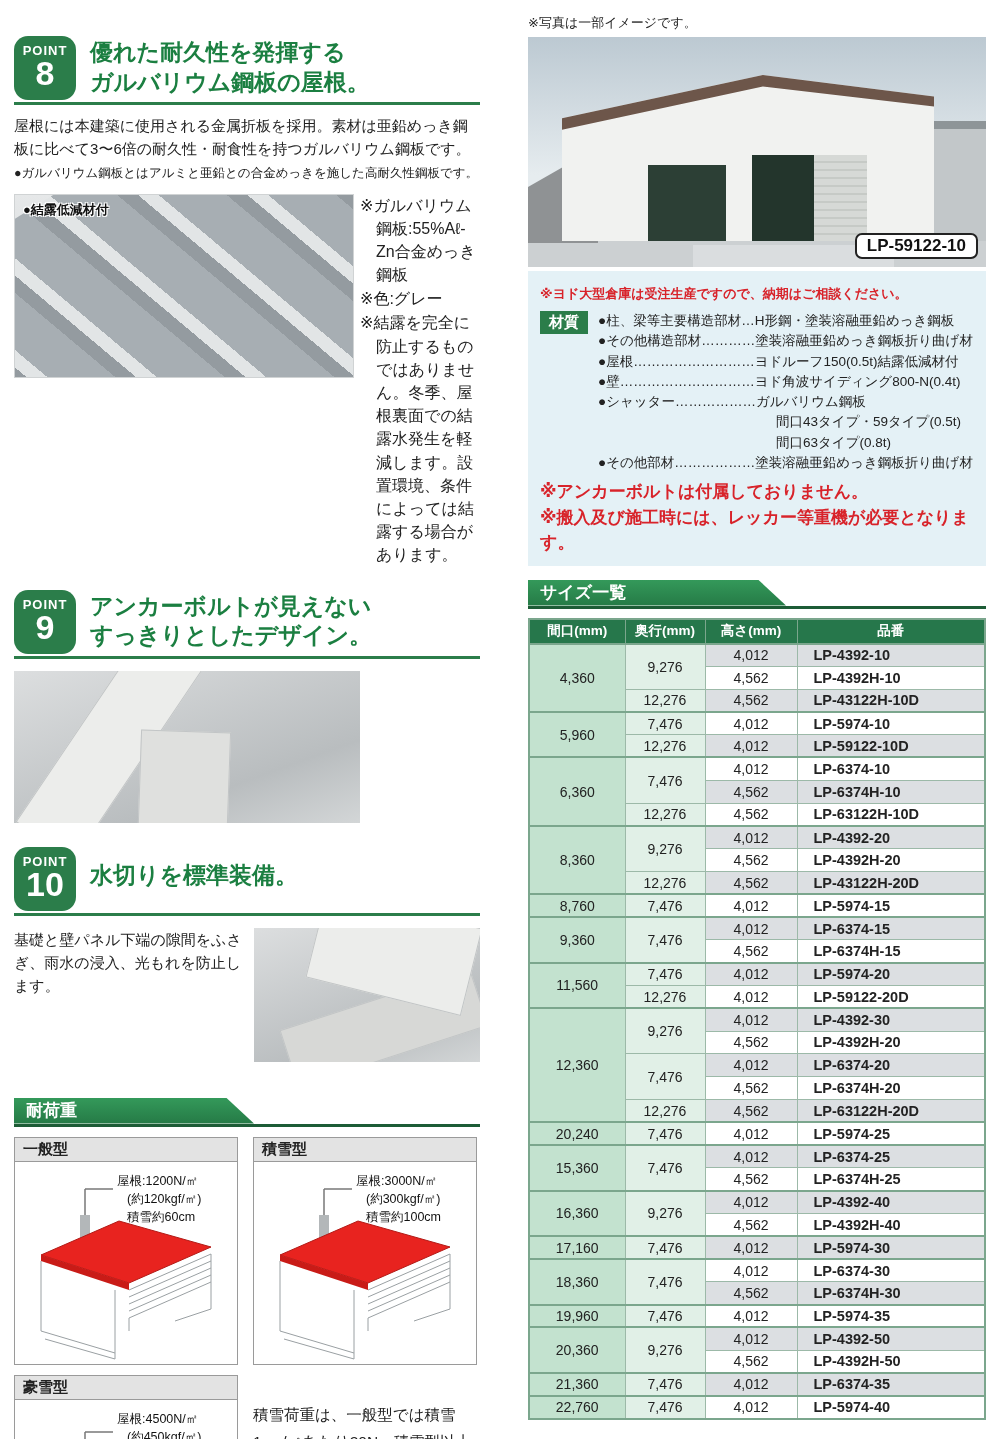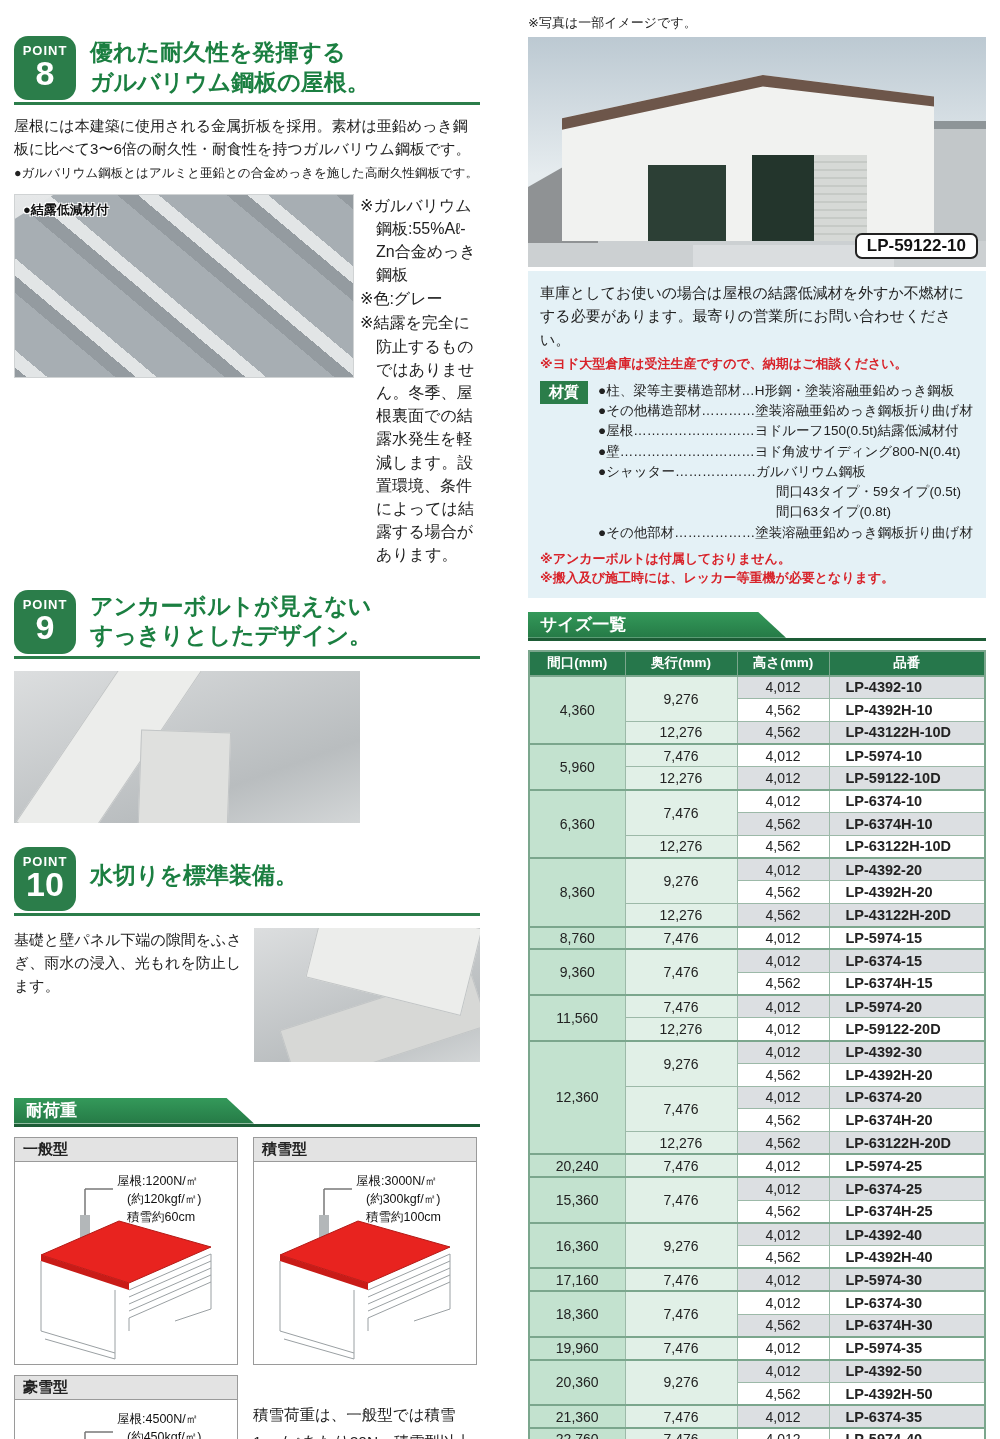--- a/index.html
+++ b/index.html
@@ -77,30 +77,30 @@
   .info-body { font-size:15px; line-height:1.55; }
   .red-note { color:#d8232a; font-size:13px; font-weight:bold; margin-top:4px; }
   .mat-wrap { display:flex; margin-top:8px; }
   .mat-badge { flex:0 0 auto; align-self:flex-start; background:#2b7d4a; color:#fff; font-size:15px;
                font-weight:bold; padding:2px 9px; margin-right:10px; }
   .mat-list { font-size:13.5px; line-height:1.5; }
   .mat-row { display:flex; }
   .mat-label { white-space:nowrap; }
   .mat-extra { padding-left:178px; }
   .warn-list { margin-top:6px; }
-  .warn-list div { color:#d8232a; font-size:13px; font-weight:bold; line-height:1.5; }
+  .warn-list div { color:#d8232a; font-size:17px; font-weight:bold; line-height:1.5; }
 
   
   table.sizes { margin-top:9px; width:458px; border-collapse:collapse; border:2px solid #7ba68d; }
   table.sizes th { background:#26774b; color:#fff; font-size:13.5px; font-weight:bold; height:25px;
                    border:1px solid #7ba68d; }
   table.sizes td { font-size:14px; text-align:center; height:22.8px; padding:0 2px;
                    border:1px solid #9cb9a8; color:#222; }
   table.sizes td.c0 { background:#c3e2cf; width:96px; }
-  table.sizes td.c1 { background:#e1f0e7; width:112px; }
+  table.sizes td.c1 { background:#e1f0e7; width:80px; }
   table.sizes td.c2 { width:92px; }
   table.sizes td.c3 { font-weight:bold; font-size:14.5px; text-align:left; padding-left:16px; }
   tr.odd  td.c2, tr.odd  td.c3 { background:#dcdfe2; }
   tr.even td.c2, tr.even td.c3 { background:#ffffff; }
   tr.gs td { border-top:2px solid #7ba68d; } .spacer14 { height:14px; }
 </style>
 </head>
 <body>
 
 <div class="col-left">
@@ -276,21 +276,20 @@
       <div class="mp-trim"></div>
       <div class="mp-door1"></div>
       <div class="mp-door2">
         <div class="mp-shutter"></div>
       </div>
     </div>
     <div class="model-badge">LP-59122-10</div>
   </div>
 
   <div class="info-panel">
-    <div class="info-body">車庫としてお使いの場合は屋根の結露低減材を外すか不燃材にする必要があります。最寄りの営業所にお問い合わせください。</div>
     <div class="red-note">※ヨド大型倉庫は受注生産ですので、納期はご相談ください。</div>
     <div class="mat-wrap">
       <div class="mat-badge">材質</div>
       <div class="mat-list" id="mat-list">
           <div class="mat-row">
             <span class="mat-label">●柱、梁等主要構造部材…</span>
             <span class="mat-val">H形鋼・塗装溶融亜鉛めっき鋼板</span>
           </div>
           <div class="mat-row">
             <span class="mat-label">●その他構造部材…………</span>

